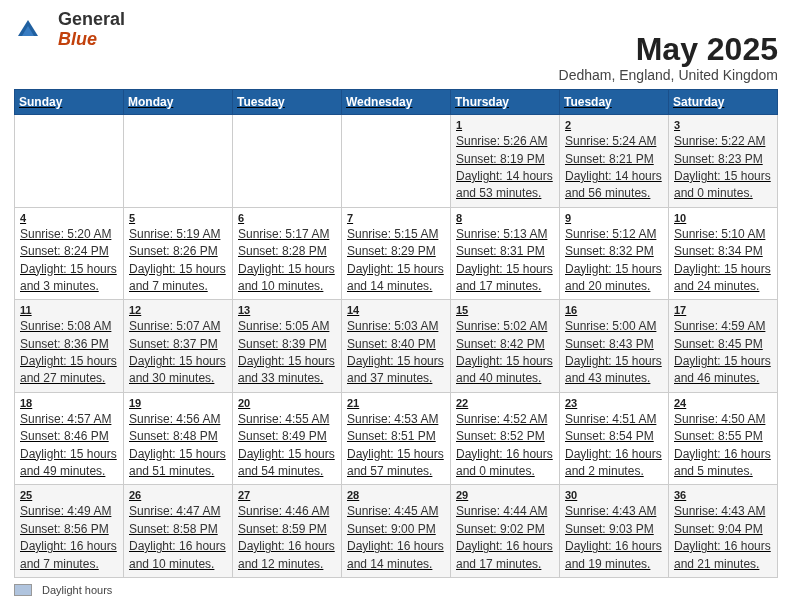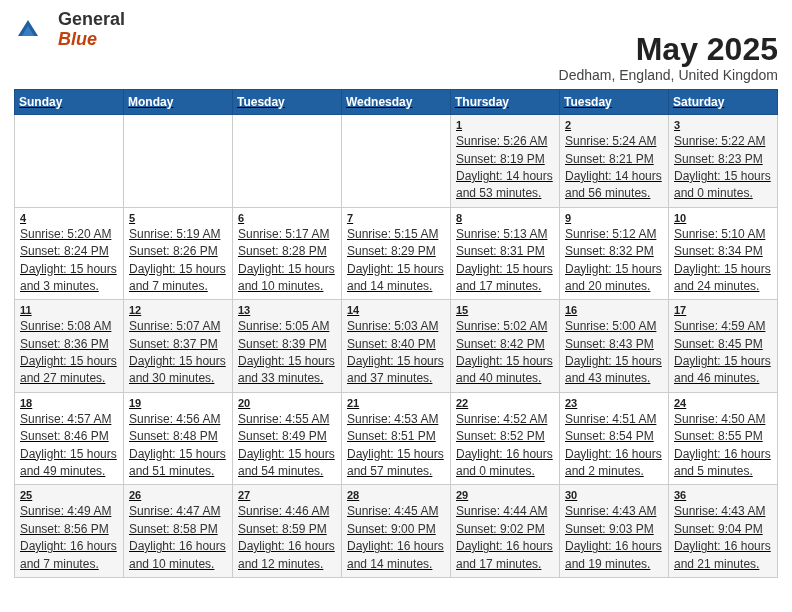--- a/index.html
+++ b/index.html
@@ -278,13 +278,17 @@
             <div class="day-info">Sunrise: 4:43 AM<br>Sunset: 9:03 PM<br>Daylight: 16 hours<br>and 19 minutes.</div>
           </td>
           <td>
             <span class="day-num">36</span>
             <div class="day-info">Sunrise: 4:43 AM<br>Sunset: 9:04 PM<br>Daylight: 16 hours<br>and 21 minutes.</div>
           </td>
         </tr>
       </tbody>
   </table>
 
+  <div class="footer">
+    <span class="footer-box"></span>
+    <span>Daylight hours</span>
+  </div>
 </div>
 
 </body></html>

